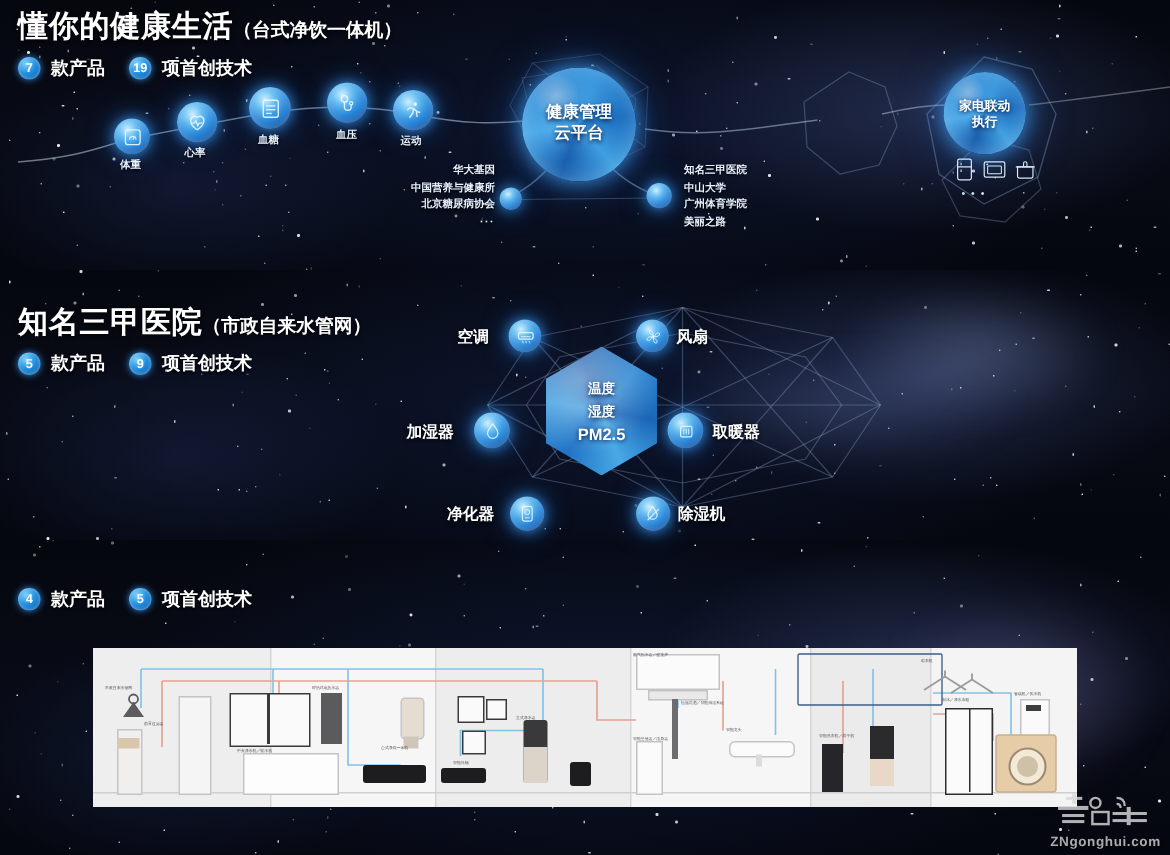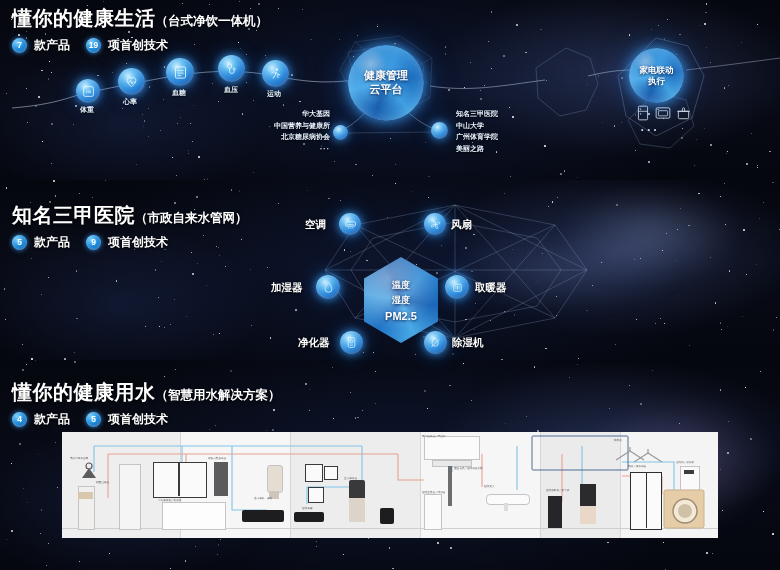--- a/index.html
+++ b/index.html
@@ -597,21 +597,21 @@
       <line x1="300" y1="45" x2="200" y2="158"></line>
       <line x1="100" y1="138" x2="200" y2="25"></line>
       <line x1="300" y1="138" x2="200" y2="25"></line>
       <line x1="70" y1="90" x2="200" y2="25"></line>
       <line x1="332" y1="90" x2="200" y2="25"></line>
       <line x1="70" y1="90" x2="200" y2="158"></line>
       <line x1="332" y1="90" x2="200" y2="158"></line>
     </g>
   </svg>
 
-  <div class="hex-core" style="left:358px;top:257px;width:86px;height:86px;">
+  <div class="hex-core" style="left:358px;top:231px;width:86px;height:86px;">
     <span style="font-size:9px;">温度</span>
     <span style="font-size:9px;margin-top:2px;">湿度</span>
     <span style="font-size:11px;margin-top:3px;">PM2.5</span>
   </div>
 
   <div class="node" style="left:339px;top:213px;width:22px;height:22px;">
     <svg width="13" height="13" viewBox="0 0 24 24">
       <rect x="3" y="7" width="18" height="8" rx="2" fill="none" stroke="#eaf7ff" stroke-width="1.5"></rect>
       <line x1="6" y1="12" x2="18" y2="12" stroke="#eaf7ff" stroke-width="1.2"></line>
       <path d="M8 17c0 1.5 1 2 1 3M12 17c0 1.5 1 2 1 3M16 17c0 1.5 1 2 1 3" fill="none" stroke="#eaf7ff" stroke-width="1.1"></path>
@@ -814,23 +814,20 @@
         <span class="st" style="left:303.3px;top:138.8px;width:1.74px;height:1.74px;opacity:0.53;"></span>
         <span class="st" style="left:722.3px;top:150.2px;width:1.13px;height:1.13px;opacity:0.92;"></span>
         <span class="st" style="left:364.6px;top:101.7px;width:0.45px;height:0.45px;opacity:0.50;"></span>
         <span class="st" style="left:727.9px;top:61.2px;width:0.73px;height:0.73px;opacity:0.36;"></span>
         <span class="st" style="left:194.9px;top:185.9px;width:1.14px;height:1.14px;opacity:0.44;"></span>
       </div>
     <div class="neb" style="right:10px;top:40px;width:180px;height:130px;background:radial-gradient(ellipse at center,rgba(140,125,190,.32),rgba(0,0,0,0) 72%);"></div>
   </div>
 
   <div class="sec-head" style="top:382px;">
-    <div class="sec-title">
-      <span>懂你的健康用水</span><span class="sub">（智慧用水解决方案）</span>
-    </div>
     <div class="sec-stats">
       <span class="badge">4</span>
       <span class="stat-label">款产品</span>
       <span class="badge">5</span>
       <span class="stat-label">项首创技术</span>
     </div>
   </div>
 
   <div id="schematic">
 
@@ -938,14 +935,33 @@
     <div class="tiny" style="left:360px;top:2px;">燃气热水器／壁挂炉</div>
     <div class="tiny" style="left:392px;top:34px;">恒温花洒／智能淋浴系统</div>
     <div class="tiny" style="left:422px;top:52px;">智能龙头</div>
     <div class="tiny" style="left:360px;top:58px;">智能坐便器／洁身器</div>
     <div class="tiny" style="left:484px;top:56px;">智能洗衣机／烘干机</div>
     <div class="tiny" style="left:552px;top:6px;">晾衣机</div>
     <div class="tiny" style="left:566px;top:32px;">制冰／净水冰箱</div>
     <div class="tiny" style="left:614px;top:28px;">管线机／饮水机</div>
   </div>
 
+  <div id="watermark">
+    <svg width="74" height="26" viewBox="0 0 110 38">
+      <g fill="#d8d8d8">
+        <rect x="16" y="3" width="16" height="3"></rect>
+        <rect x="22" y="0" width="4" height="10"></rect>
+        <rect x="8" y="12" width="30" height="4"></rect>
+        <rect x="12" y="20" width="22" height="3"></rect>
+        <rect x="12" y="26" width="22" height="3"></rect>
+        <circle cx="45" cy="9" r="5" fill="none" stroke="#d8d8d8" stroke-width="2.4"></circle>
+        <rect x="42" y="18" width="16" height="12" fill="none" stroke="#d8d8d8" stroke-width="2.4"></rect>
+        <path d="M66 4 q8 0 8 8" fill="none" stroke="#d8d8d8" stroke-width="2.2"></path>
+        <path d="M66 10 q4 0 4 4" fill="none" stroke="#d8d8d8" stroke-width="2.2"></path>
+        <rect x="62" y="18" width="34" height="3"></rect>
+        <rect x="62" y="25" width="34" height="3"></rect>
+        <rect x="76" y="13" width="4" height="18"></rect>
+      </g>
+    </svg>
+    <div id="wm-text">ZNgonghui.com</div>
+  </div>
 
 </div>
 
 </body></html>

